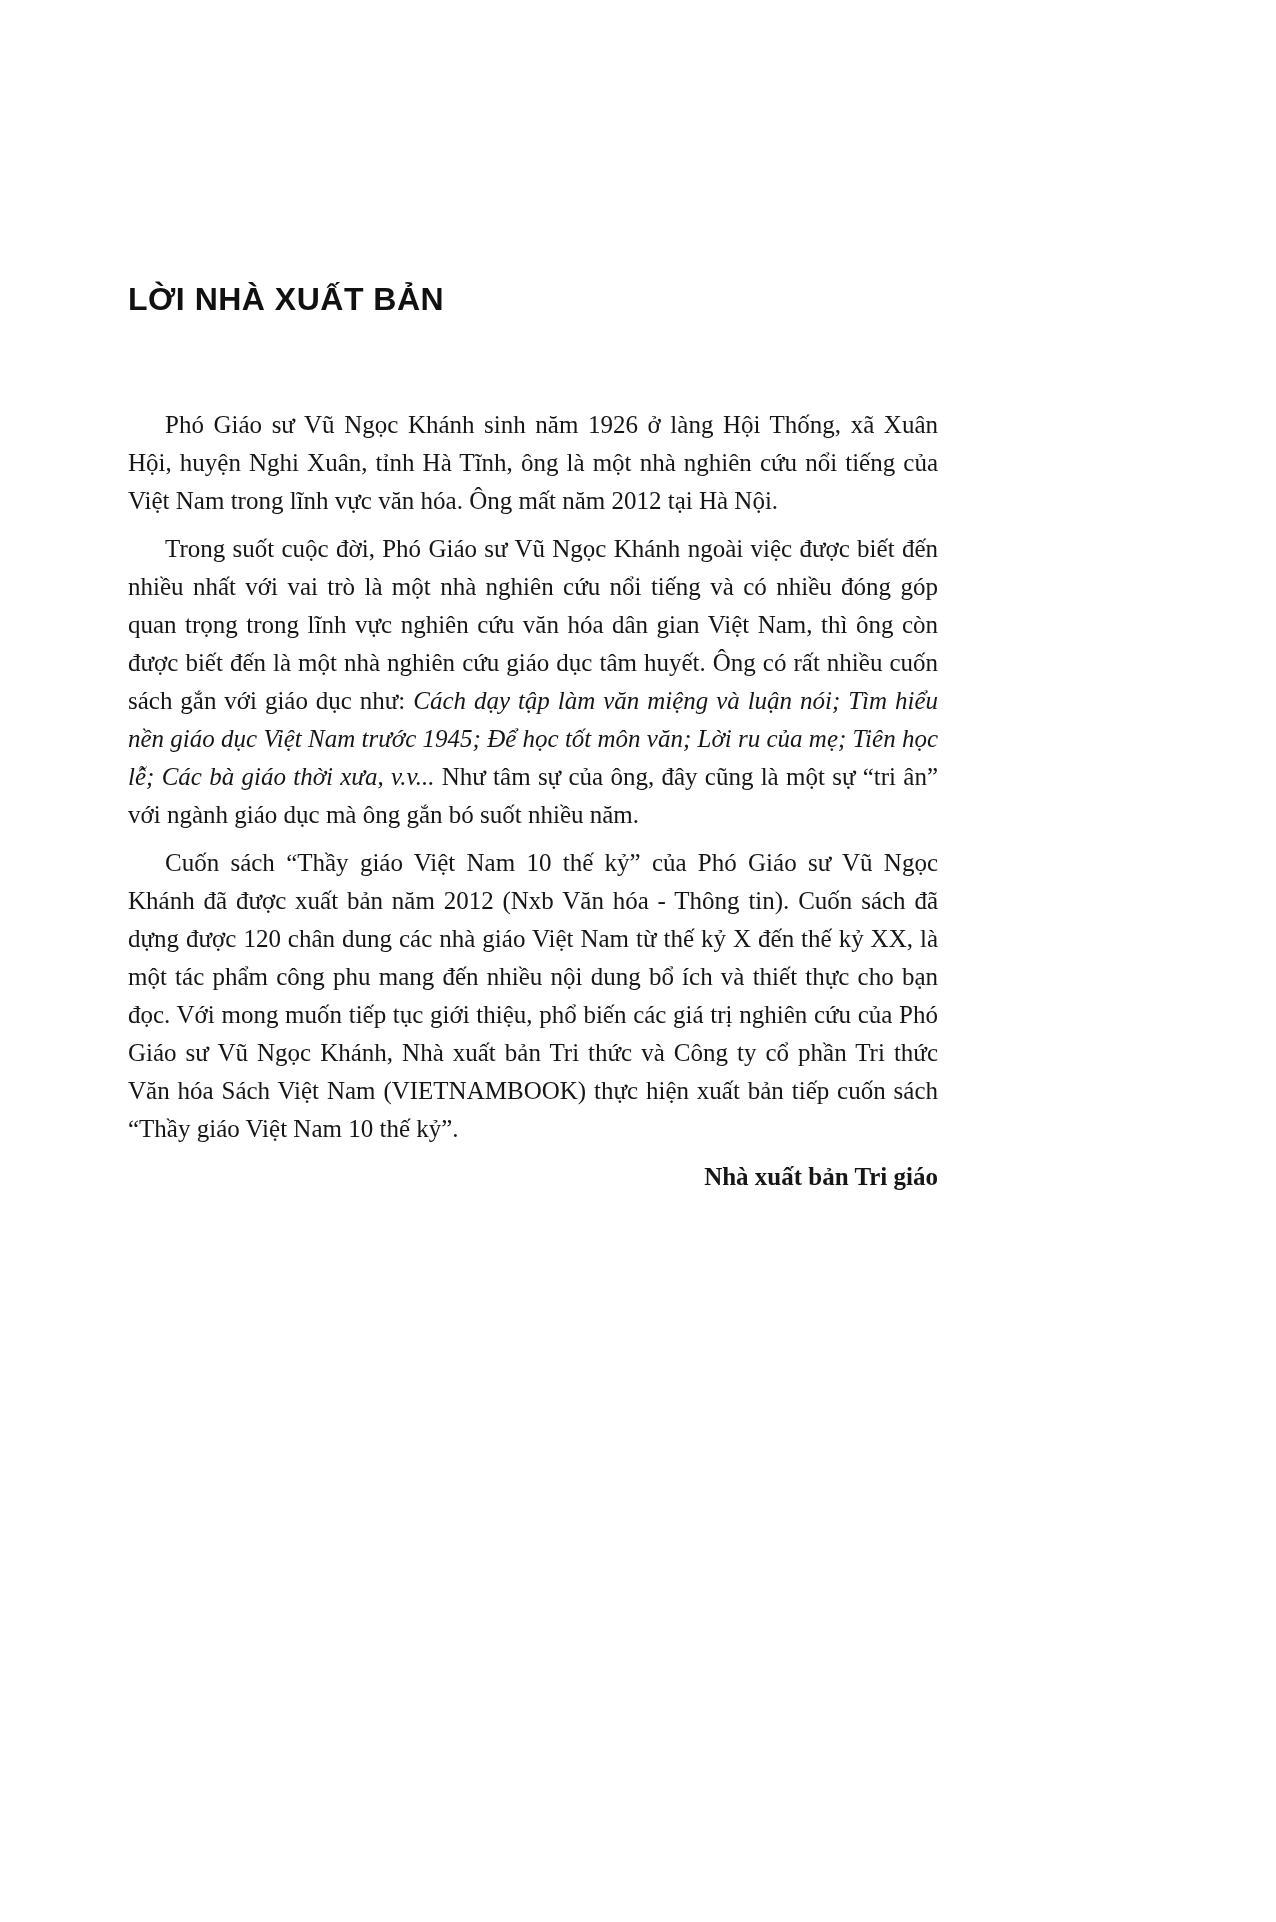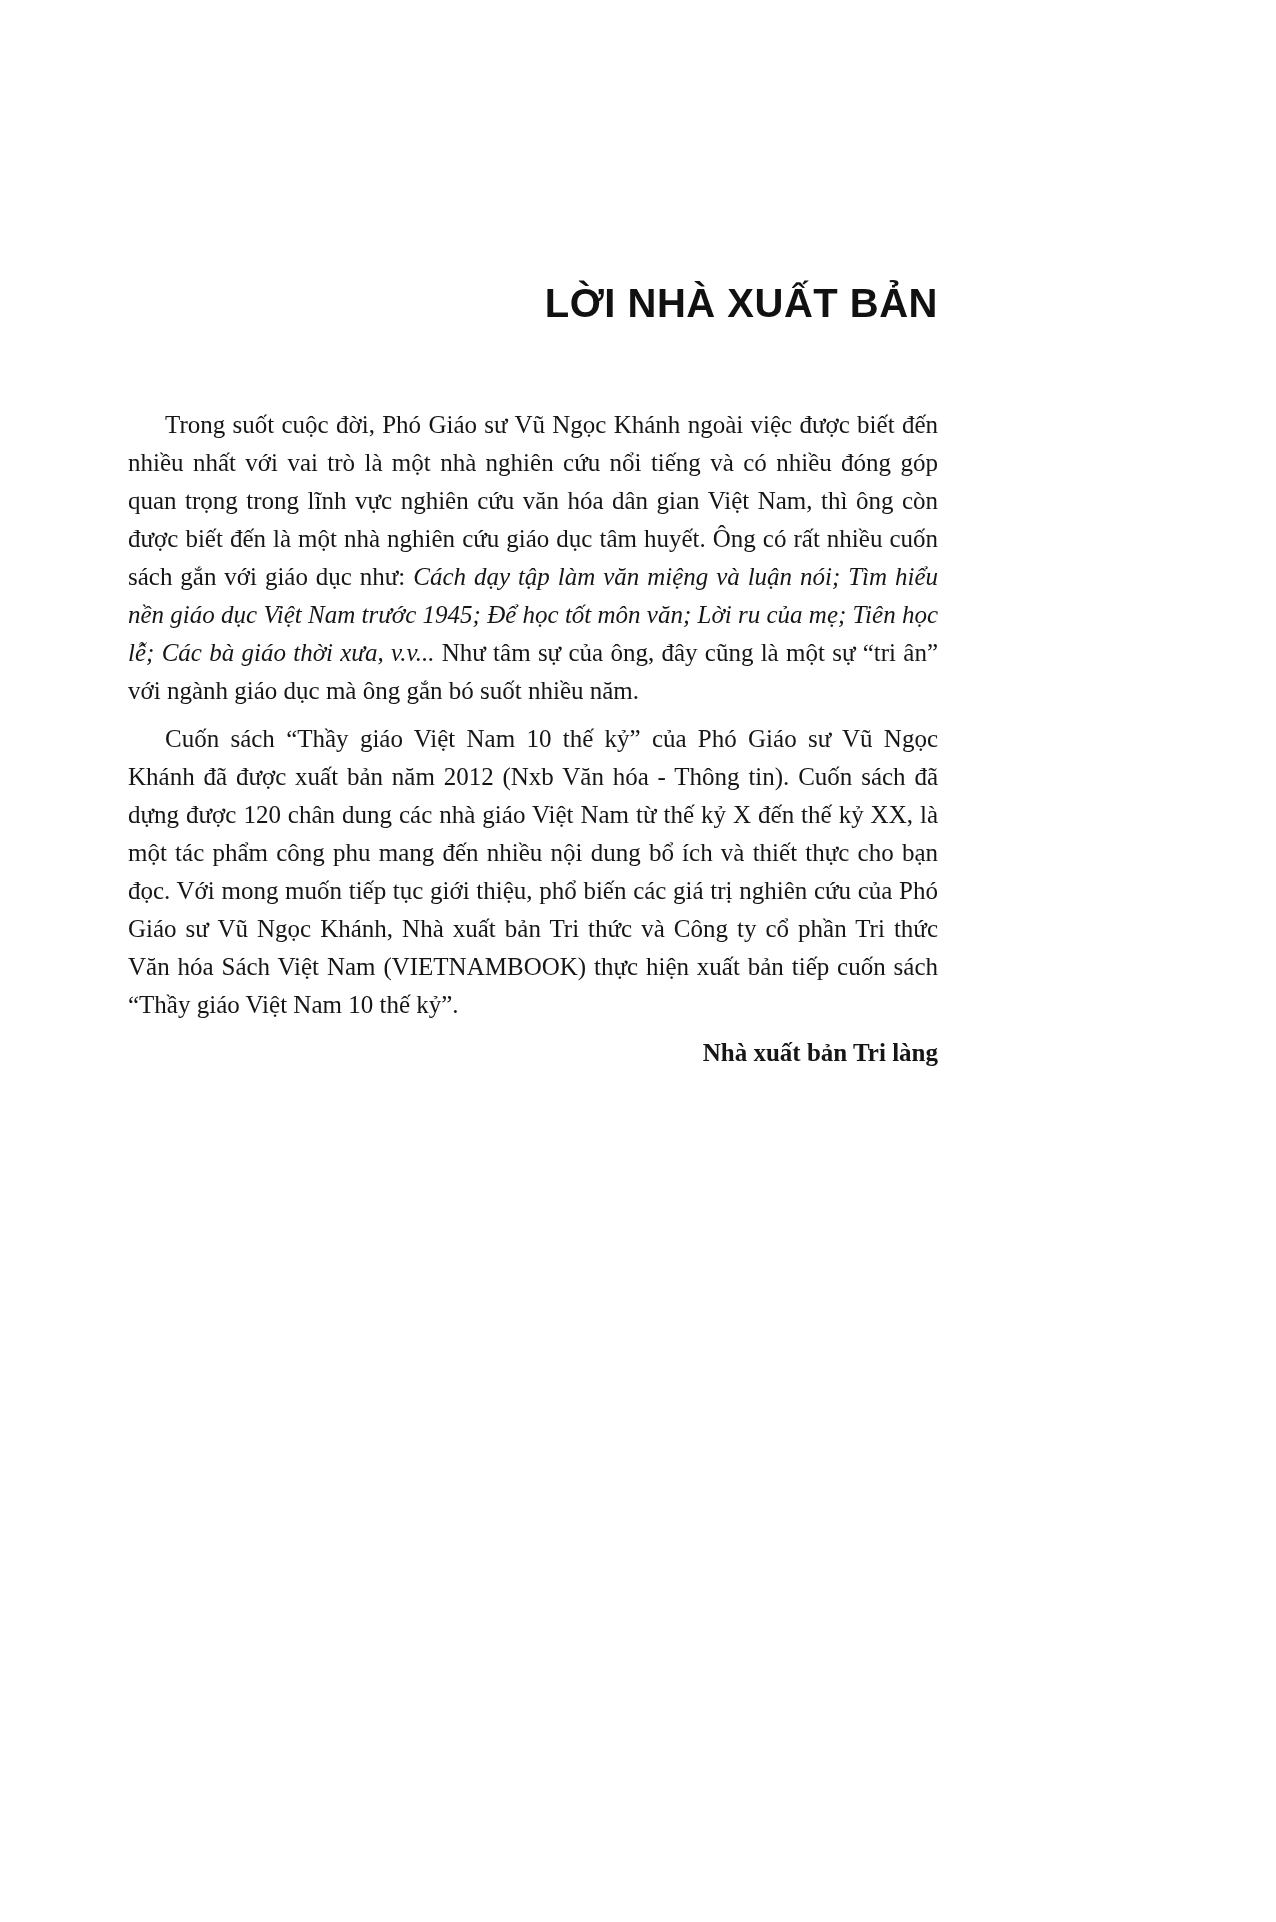--- a/index.html
+++ b/index.html
@@ -15,24 +15,24 @@
     color: #161616;
     font-family: "Liberation Serif", "DejaVu Serif", serif;
     overflow: hidden;
   }
   .title {
     position: absolute;
     top: 281px;
     left: 128px;
     width: 810px;
     margin: 0;
-    text-align: right;
+    text-align: left;
     font-family: "Liberation Sans", "DejaVu Sans", sans-serif;
     font-weight: 700;
-    font-size: 40px;
+    font-size: 32px;
     letter-spacing: 0.5px;
     color: #111111;
   }
   .body-text {
     position: absolute;
     top: 406px;
     left: 128px;
     width: 810px;
     font-size: 25px;
     line-height: 38px;
@@ -55,24 +55,25 @@
 </style>
 </head>
 <body>
 
 <div class="page">
 
   <h1 class="title">LỜI NHÀ XUẤT BẢN</h1>
 
   <div class="body-text">
 
+    <p><span>Phó Giáo sư Vũ Ngọc Khánh sinh năm 1926 ở làng Hội Thống, xã Xuân Hội, huyện Nghi Xuân, tỉnh Hà Tĩnh, ông là một nhà nghiên cứu nổi tiếng của Việt Nam trong lĩnh vực văn hóa. Ông mất năm 2012 tại Hà Nội.</span></p>
 
     <p><span>Trong suốt cuộc đời, Phó Giáo sư Vũ Ngọc Khánh ngoài việc được biết đến nhiều nhất với vai trò là một nhà nghiên cứu nổi tiếng và có nhiều đóng góp quan trọng trong lĩnh vực nghiên cứu văn hóa dân gian Việt Nam, thì ông còn được biết đến là một nhà nghiên cứu giáo dục tâm huyết. Ông có rất nhiều cuốn sách gắn với giáo dục như: </span><span class="em">Cách dạy tập làm văn miệng và luận nói; Tìm hiểu nền giáo dục Việt Nam trước 1945; Để học tốt môn văn; Lời ru của mẹ; Tiên học lễ; Các bà giáo thời xưa, v.v...</span><span> Như tâm sự của ông, đây cũng là một sự “tri ân” với ngành giáo dục mà ông gắn bó suốt nhiều năm.</span></p>
 
     <p><span>Cuốn sách “Thầy giáo Việt Nam 10 thế kỷ” của Phó Giáo sư Vũ Ngọc Khánh đã được xuất bản năm 2012 (Nxb Văn hóa - Thông tin). Cuốn sách đã dựng được 120 chân dung các nhà giáo Việt Nam từ thế kỷ X đến thế kỷ XX, là một tác phẩm công phu mang đến nhiều nội dung bổ ích và thiết thực cho bạn đọc. Với mong muốn tiếp tục giới thiệu, phổ biến các giá trị nghiên cứu của Phó Giáo sư Vũ Ngọc Khánh, Nhà xuất bản Tri thức và Công ty cổ phần Tri thức Văn hóa Sách Việt Nam (VIETNAMBOOK) thực hiện xuất bản tiếp cuốn sách “Thầy giáo Việt Nam 10 thế kỷ”.</span></p>
 
 
 
-    <p class="signature">Nhà xuất bản Tri làng</p>
+    <p class="signature">Nhà xuất bản Tri giáo</p>
 
   </div>
 
 </div>
 
 </body></html>

